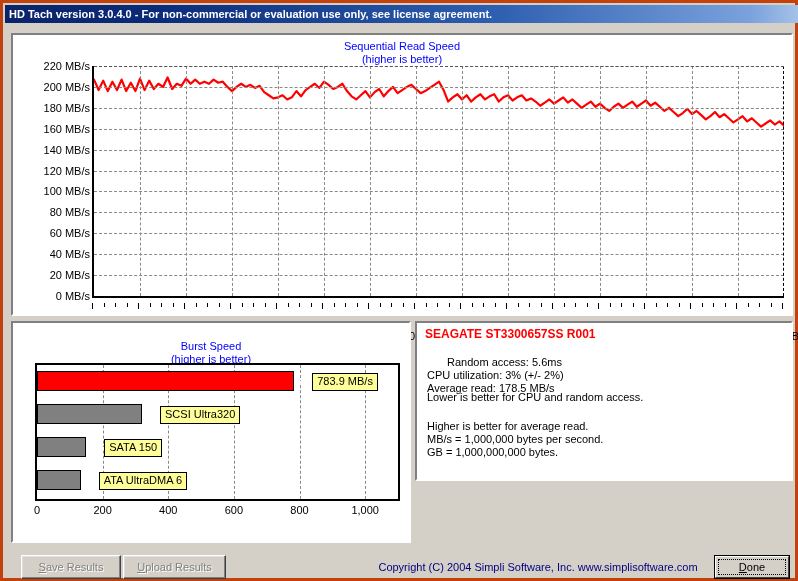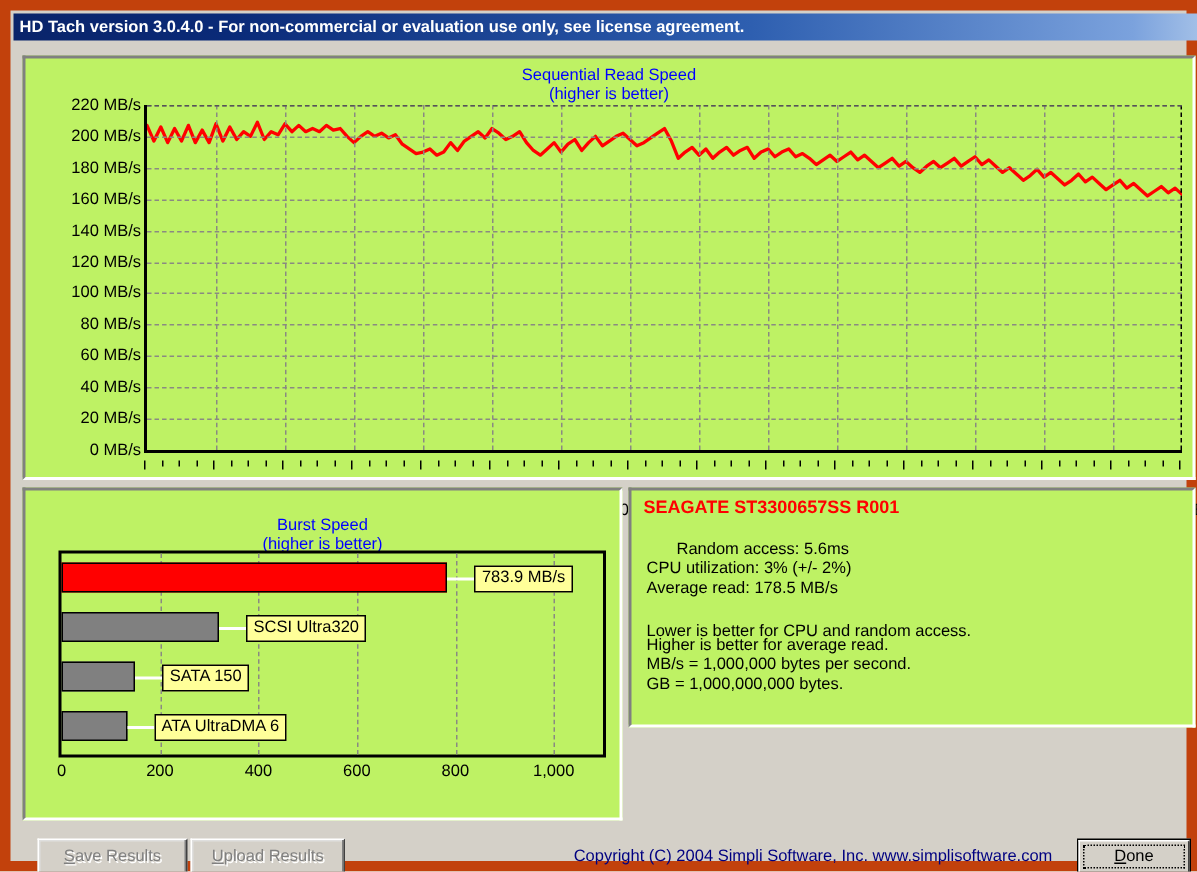--- a/index.html
+++ b/index.html
@@ -14,41 +14,41 @@
     color: #000;
     overflow: hidden;
     position: relative;
   }
   #app {
     position: absolute;
     left: 0; top: 0;
     width: 798px; height: 581px;
     background: #d4d0c8;
     box-sizing: border-box;
-    border: 7px solid #c2410c;
+    border: 3px solid #c2410c;
   }
   
   #titlebar {
     position: absolute;
     left: 2px; top: 2px;
     width: 794px; height: 18px;
     background: linear-gradient(to right, #0a246a 0%, #0a2a78 18%, #2e5fb0 62%, #7ba2dd 94%, #a6c2e8 100%);
     color: #ffffff;
     font-weight: bold;
     font-size: 11px;
     line-height: 18px;
     padding-left: 4px;
     box-sizing: border-box;
     white-space: nowrap;
     overflow: hidden;
   }
   
   .panel {
     position: absolute;
-    background: #bef264;
+    background: #ffffff;
     border-top: 2px solid #808080;
     border-left: 2px solid #808080;
     border-right: 2px solid #ffffff;
     border-bottom: 2px solid #ffffff;
     box-sizing: border-box;
   }
   #seq-panel  { left: 8px;   top: 30px;  width: 782px; height: 283px; }
   #burst-panel{ left: 8px;   top: 318px; width: 400px; height: 222px; }
   #info-panel { left: 412px; top: 318px; width: 378px; height: 160px; }
 
@@ -417,21 +417,21 @@
         <div class="bxlabel" style="left: 264.545px;">800</div>
         <div class="bxlabel" style="left: 330.182px;">1,000</div>
       </div>
   </div>
 
   <div class="panel" id="info-panel">
     <div id="drive-name">SEAGATE ST3300657SS R001</div>
     <div class="info-line" style="top:33px;padding-left:20px;">Random access: 5.6ms</div>
     <div class="info-line" style="top:46px;">CPU utilization: 3% (+/- 2%)</div>
     <div class="info-line" style="top:59px;">Average read: 178.5 MB/s</div>
-    <div class="info-line" style="top:88px;">Lower is better for CPU and random access.</div>
+    <div class="info-line" style="top:68px;">Lower is better for CPU and random access.</div>
     <div class="info-line" style="top:97px;">Higher is better for average read.</div>
     <div class="info-line" style="top:110px;">MB/s = 1,000,000 bytes per second.</div>
     <div class="info-line" style="top:123px;">GB = 1,000,000,000 bytes.</div>
   </div>
 
   <button class="btn disabled" id="btn-save" style="left:18px; top:552px; width:100px; height:24px;" disabled="">
     <span><u>S</u><span>ave Results</span></span>
   </button>
 
   <button class="btn disabled" id="btn-upload" style="left:120px; top:552px; width:103px; height:24px;" disabled="">

